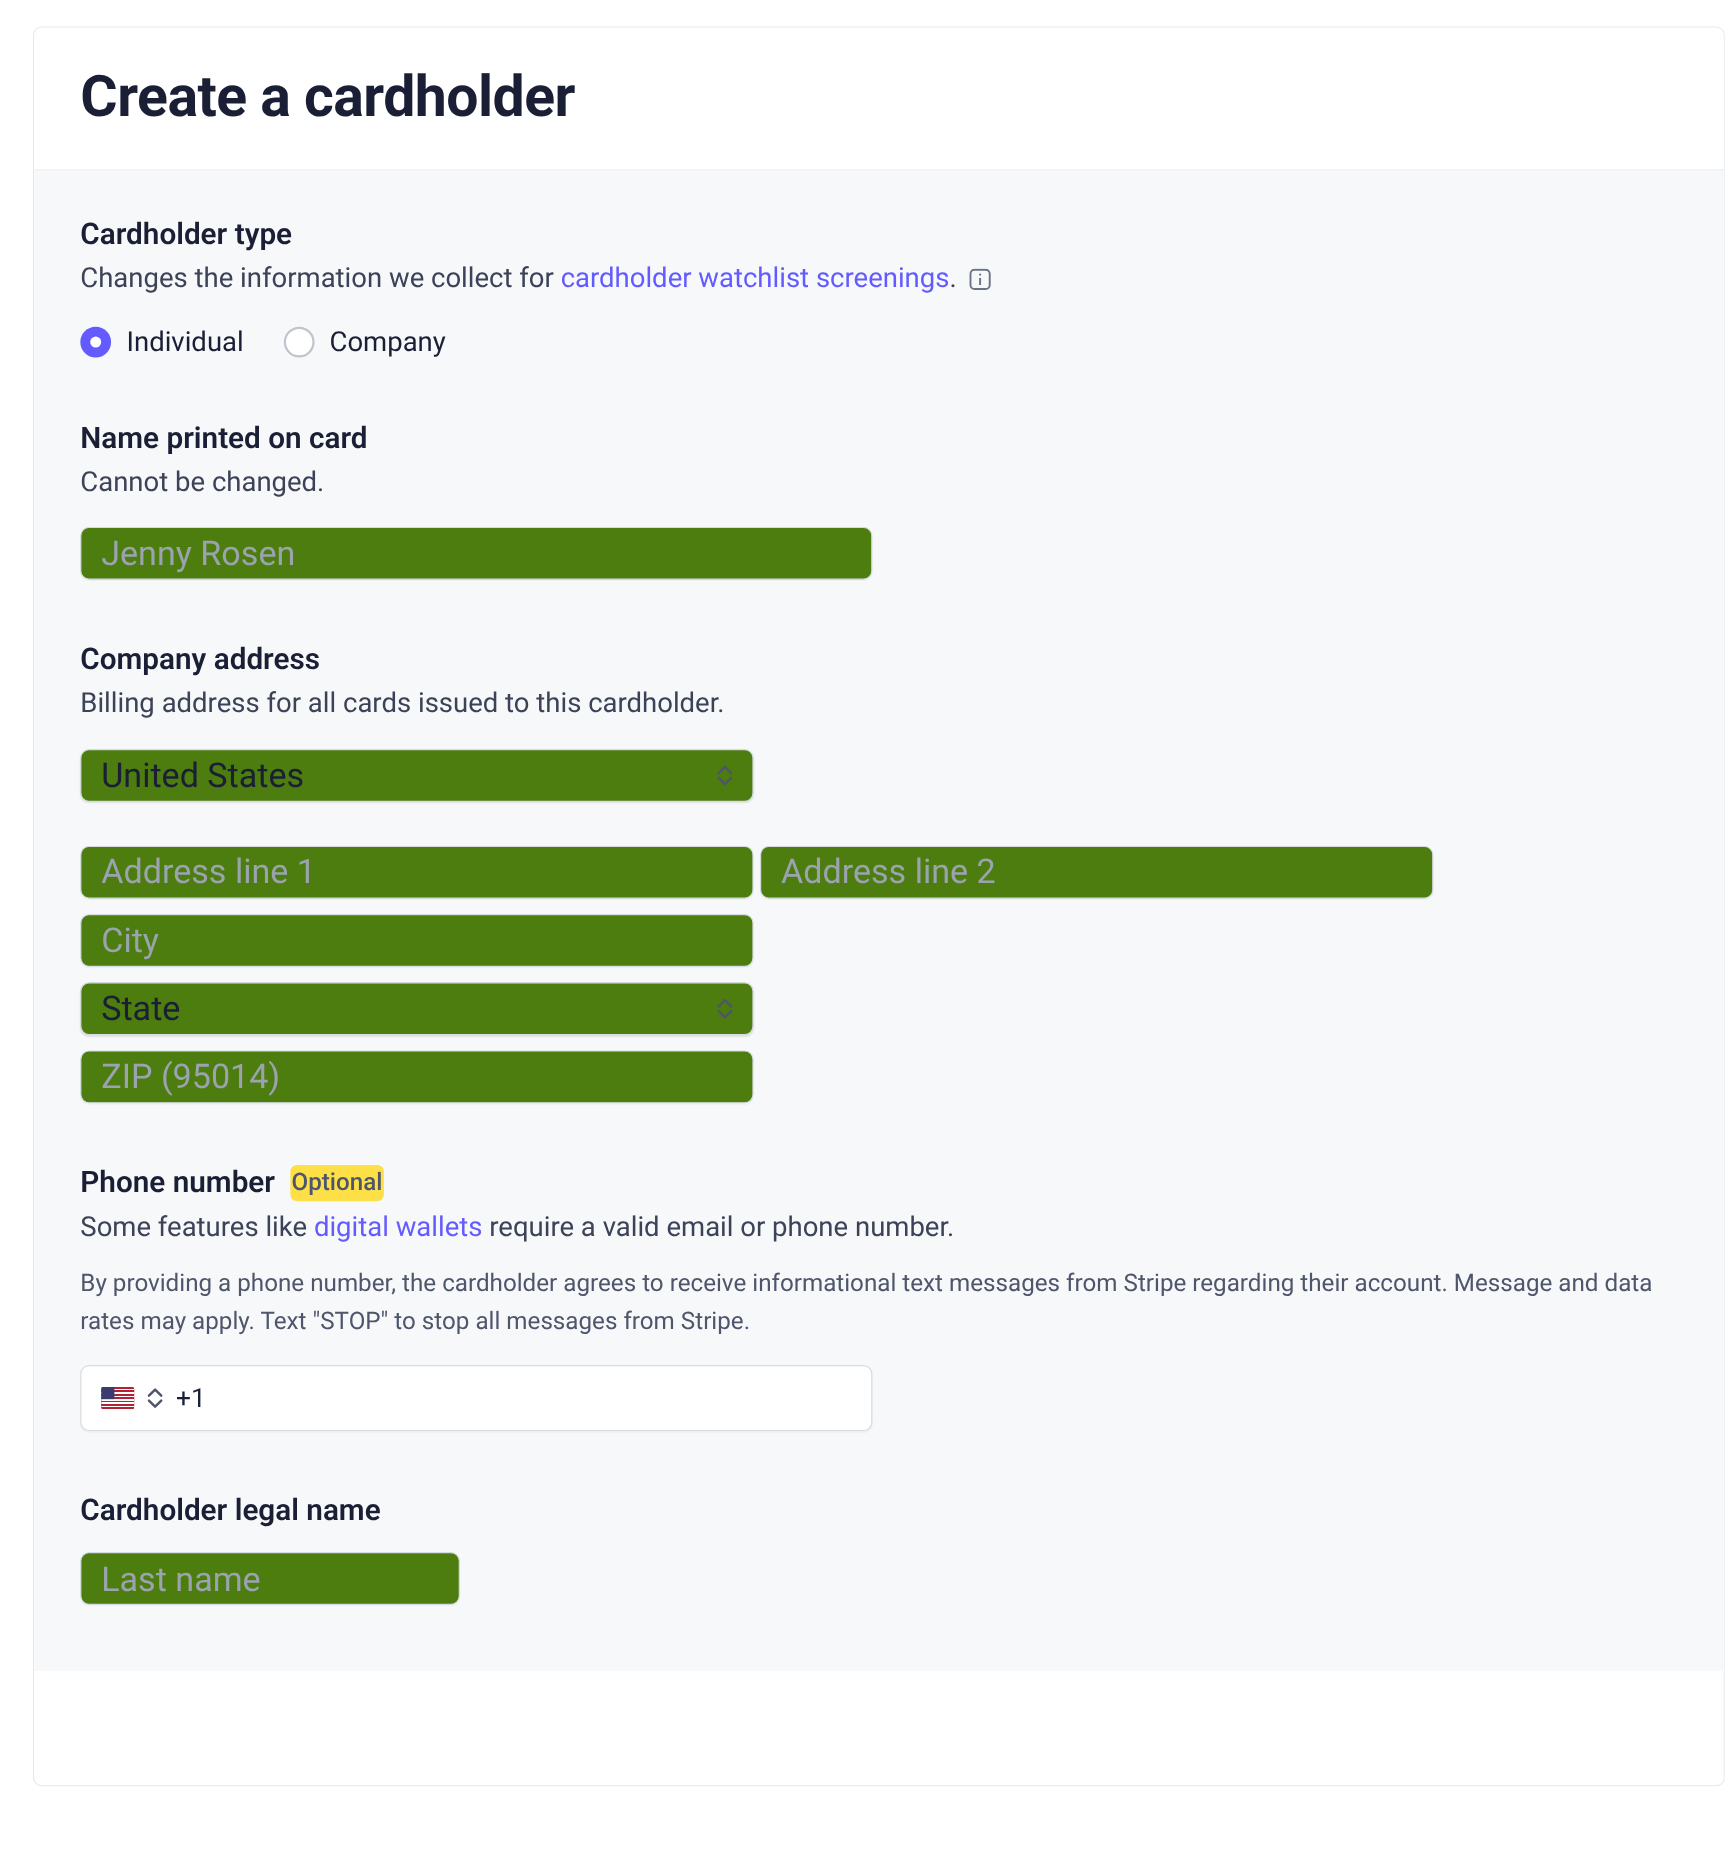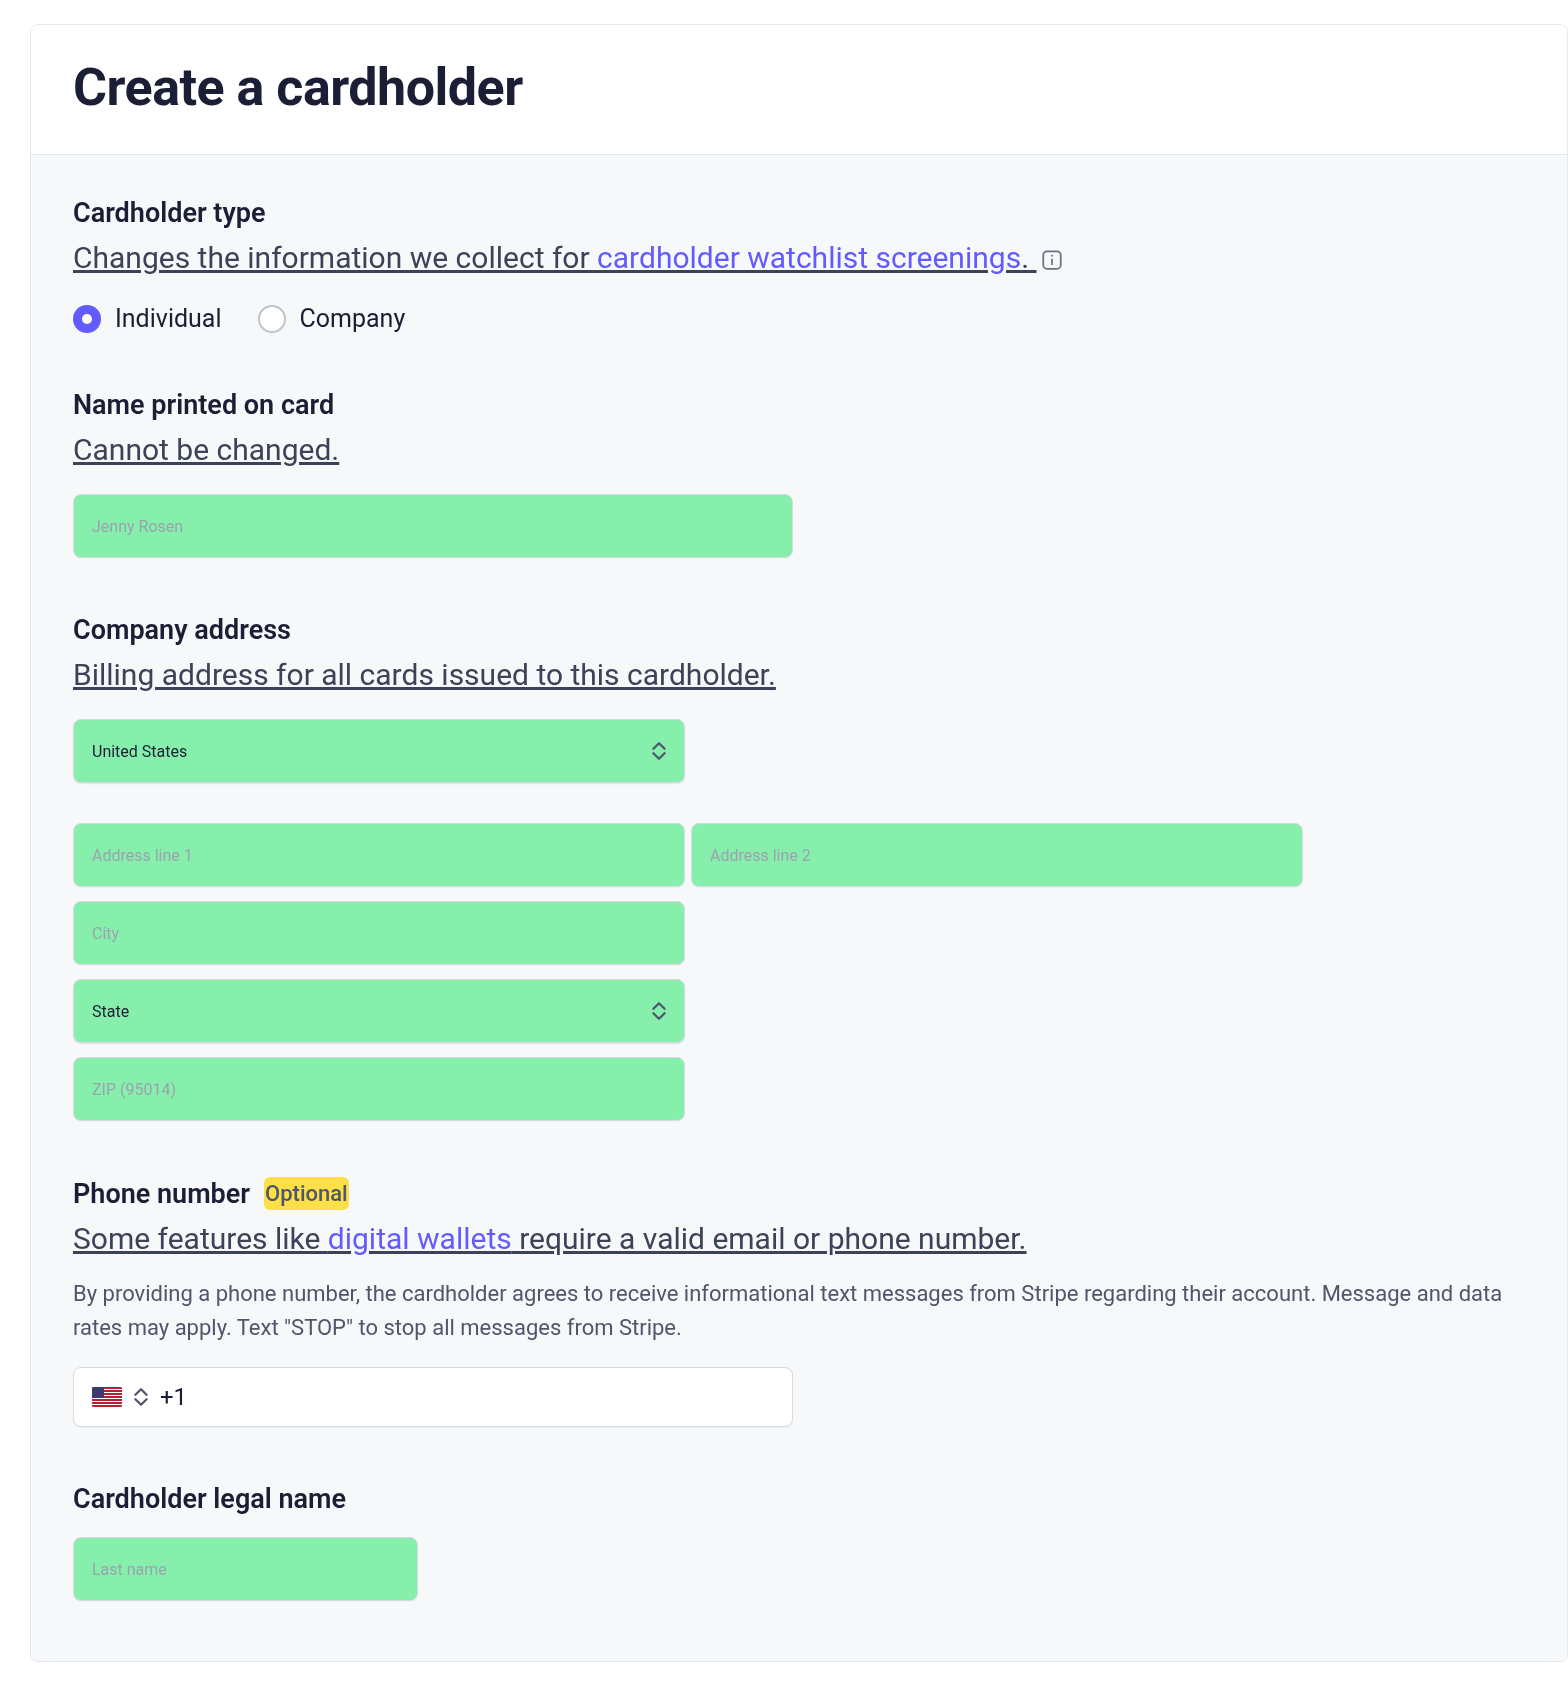--- a/index.html
+++ b/index.html
@@ -33,24 +33,23 @@
     padding: 42px 42px 60px 42px;
   }
   .section { margin-bottom: 56px; }
   .section-title {
     font-size: 27px;
     font-weight: 600;
     color: #1a1f36;
     margin-bottom: 6px;
   }
   .section-subtitle {
-    font-size: 30px;
+    font-size: 25px;
     color: #3c4257;
     line-height: 1.5;
-    text-decoration: underline;
   }
   .link { color: #635bff; text-decoration: none; }
   .info-icon {
     display: inline-flex;
     align-items: center;
     justify-content: center;
     width: 22px; height: 22px;
     vertical-align: middle;
     margin-left: 4px;
   }
@@ -86,25 +85,25 @@
     background: #fff;
     border-radius: 50%;
   }
   .radio-label {
     font-size: 25px;
     color: #1a1f36;
   }
   .field-wrap { margin-top: 22px; }
   .input, .select {
     width: 100%;
-    height: 64px;
+    height: 48px;
     border: 1px solid #d5dbe1;
     border-radius: 8px;
-    background: #86efac;
-    font-size: 16px;
+    background: #4d7c0f;
+    font-size: 31px;
     padding: 0 18px;
     color: #1a1f36;
     font-family: inherit;
     outline: none;
     box-shadow: 0 1px 1px rgba(0,0,0,0.03);
   }
   .input::placeholder { color: #9aa3ae; }
   .select {
     display: flex;
     align-items: center;

